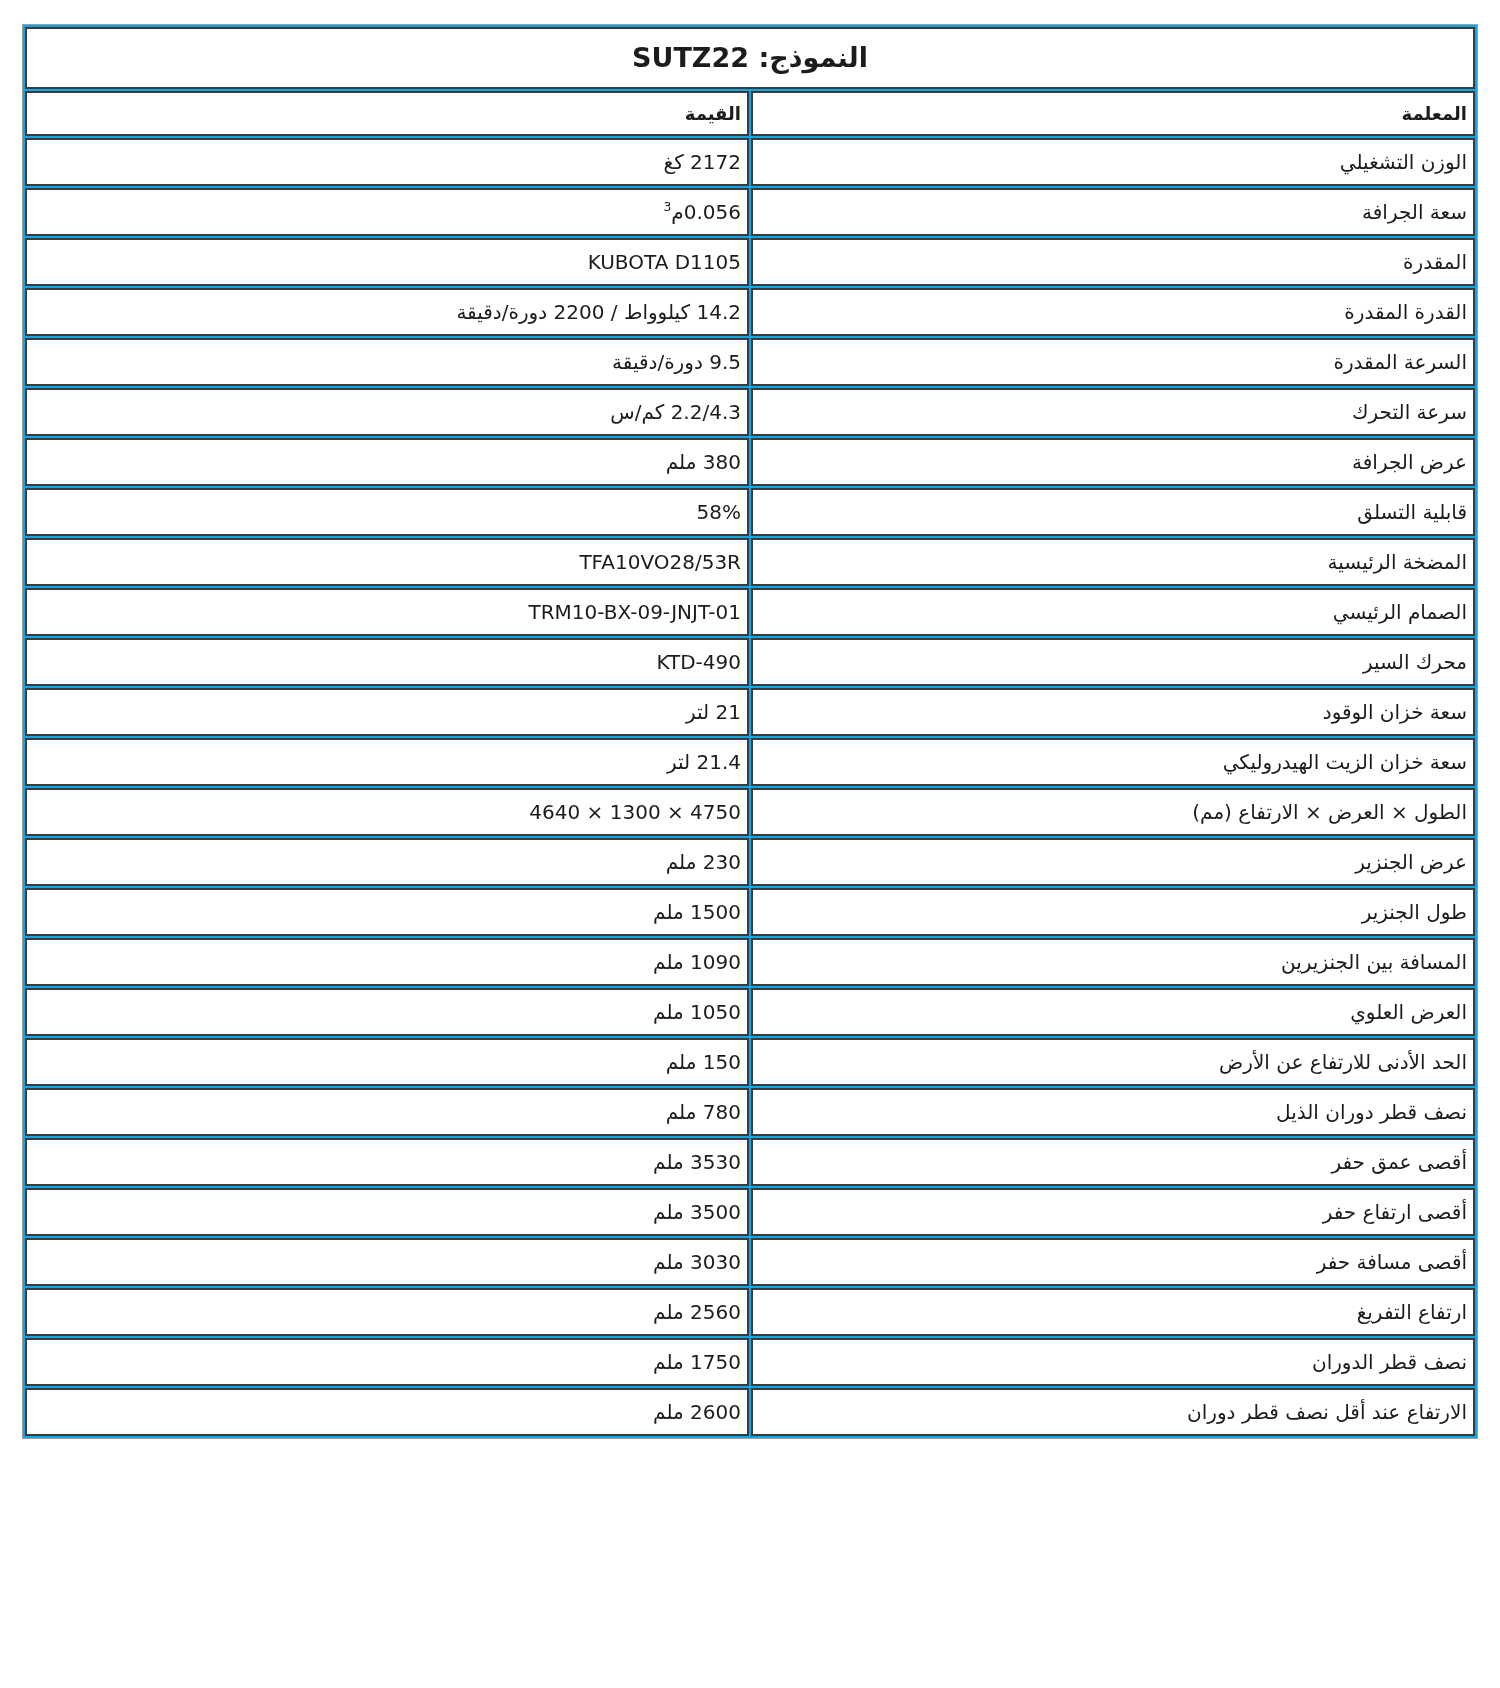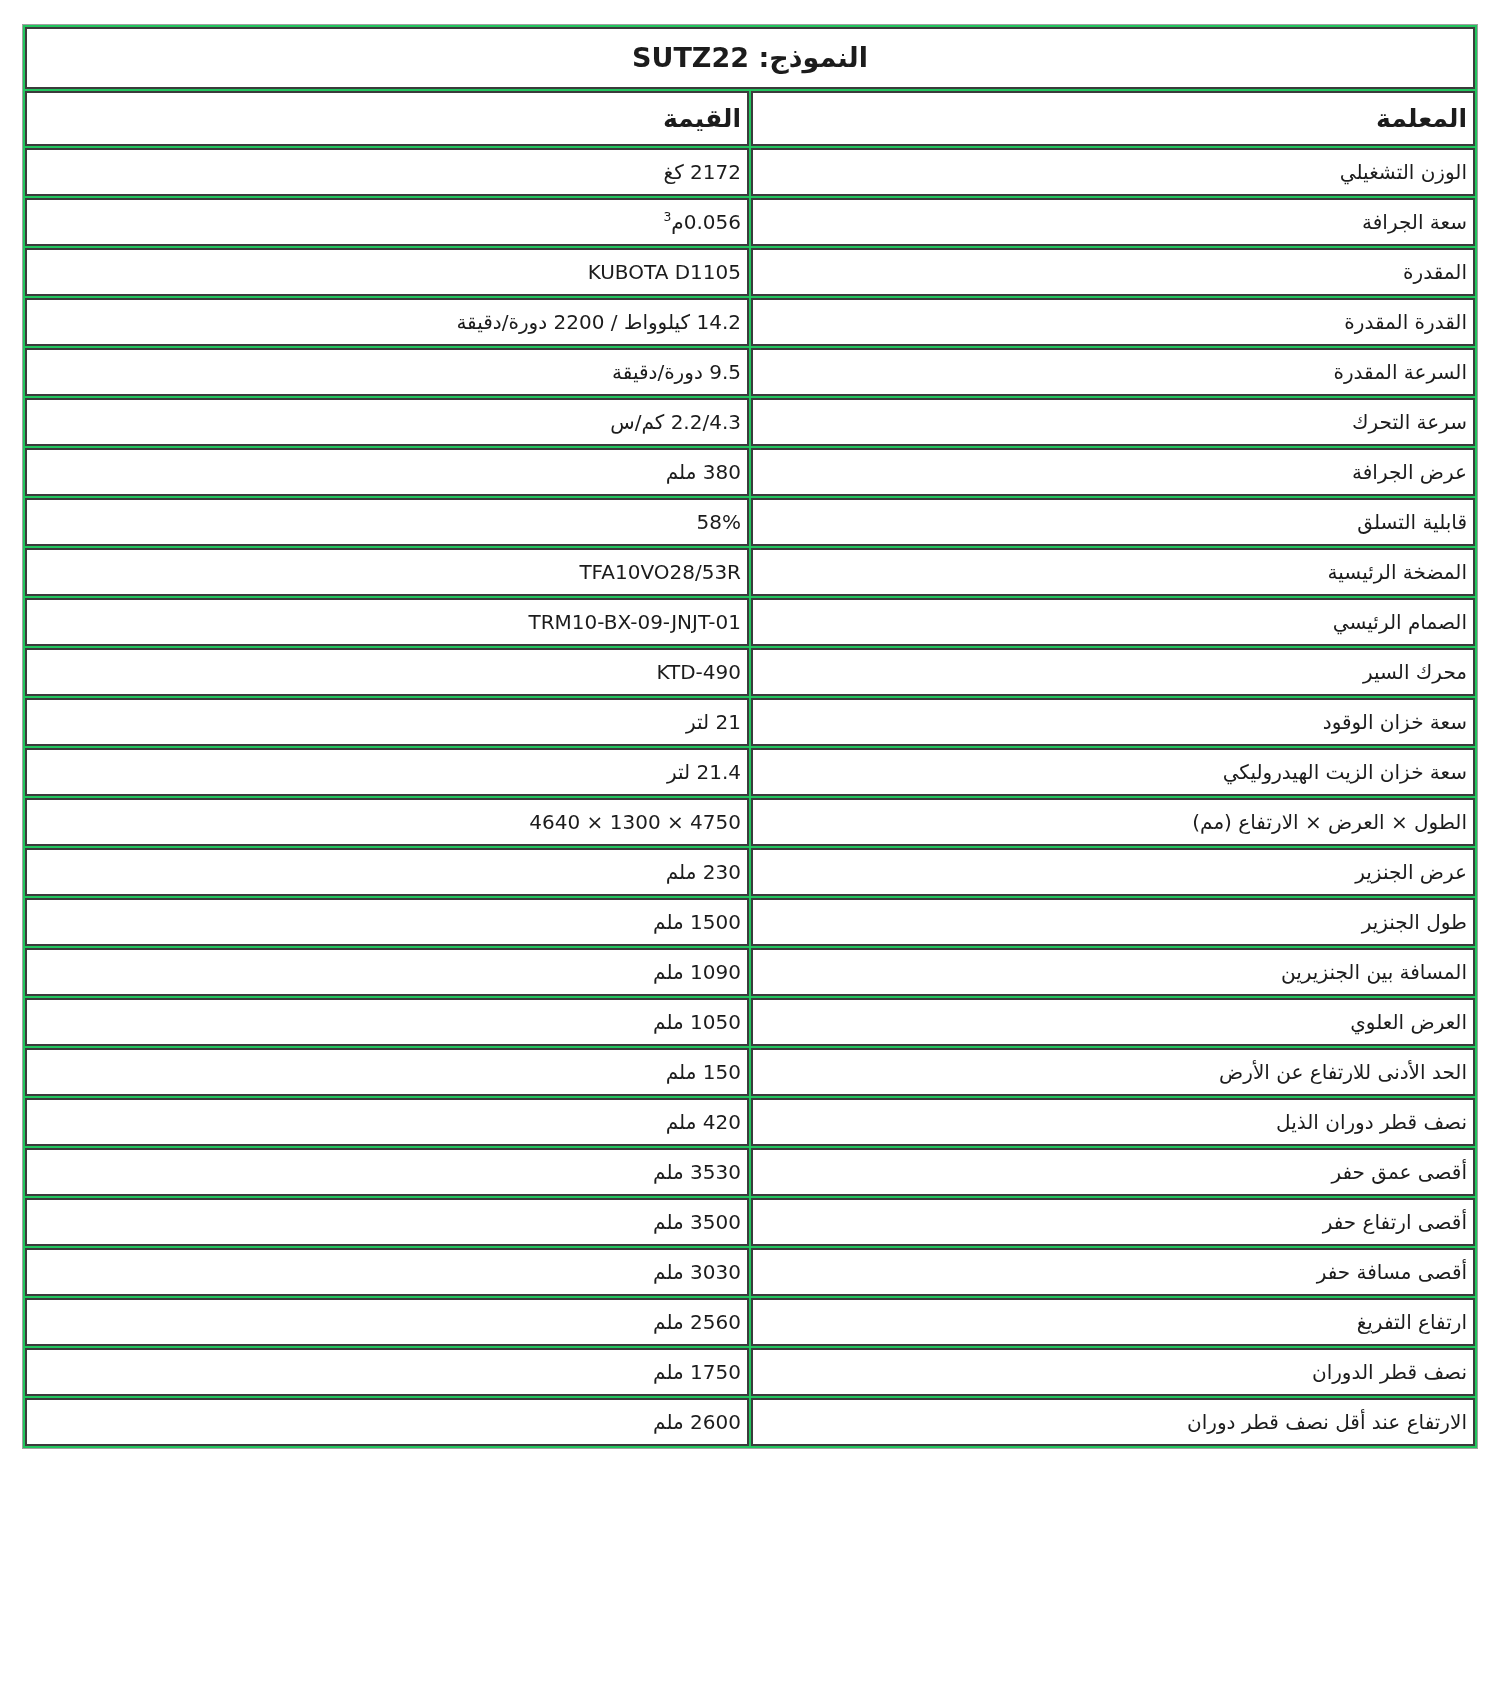--- a/index.html
+++ b/index.html
@@ -17,42 +17,42 @@
   .page {
     padding: 24px 22px;
   }
   table.spec {
     width: 100%;
     direction: rtl;
     border-collapse: separate;
     border-spacing: 2px;
     border: 1px solid #a0a0a0;
     table-layout: fixed;
-    background: #22c55e;
+    background: #0ea5e9;
   }
   table.spec td {
     border: 2px solid #3b3b3b;
     background: #ffffff;
     padding: 8px 6px;
     font-size: 20px;
     line-height: 1.4;
     text-align: right;
     vertical-align: middle;
     white-space: nowrap;
     overflow: hidden;
   }
   table.spec td.title-cell {
     text-align: center;
     font-weight: 700;
     font-size: 27px;
     padding: 10px 6px;
   }
   table.spec td.head {
     font-weight: 700;
-    font-size: 25px;
+    font-size: 18px;
   }
   table.spec sup {
     font-size: 0.62em;
     line-height: 0;
   }
 </style>
 </head>
 <body>
 
 <div class="page">
@@ -239,21 +239,21 @@
     <td class="val">
       <span class="t">150 ملم</span>
     </td>
   </tr>
 
   <tr>
     <td class="param">
       <span class="t">نصف قطر دوران الذيل</span>
     </td>
     <td class="val">
-      <span class="t">420 ملم</span>
+      <span class="t">780 ملم</span>
     </td>
   </tr>
 
   <tr>
     <td class="param">
       <span class="t">أقصى عمق حفر</span>
     </td>
     <td class="val">
       <span class="t">3530 ملم</span>
     </td>

